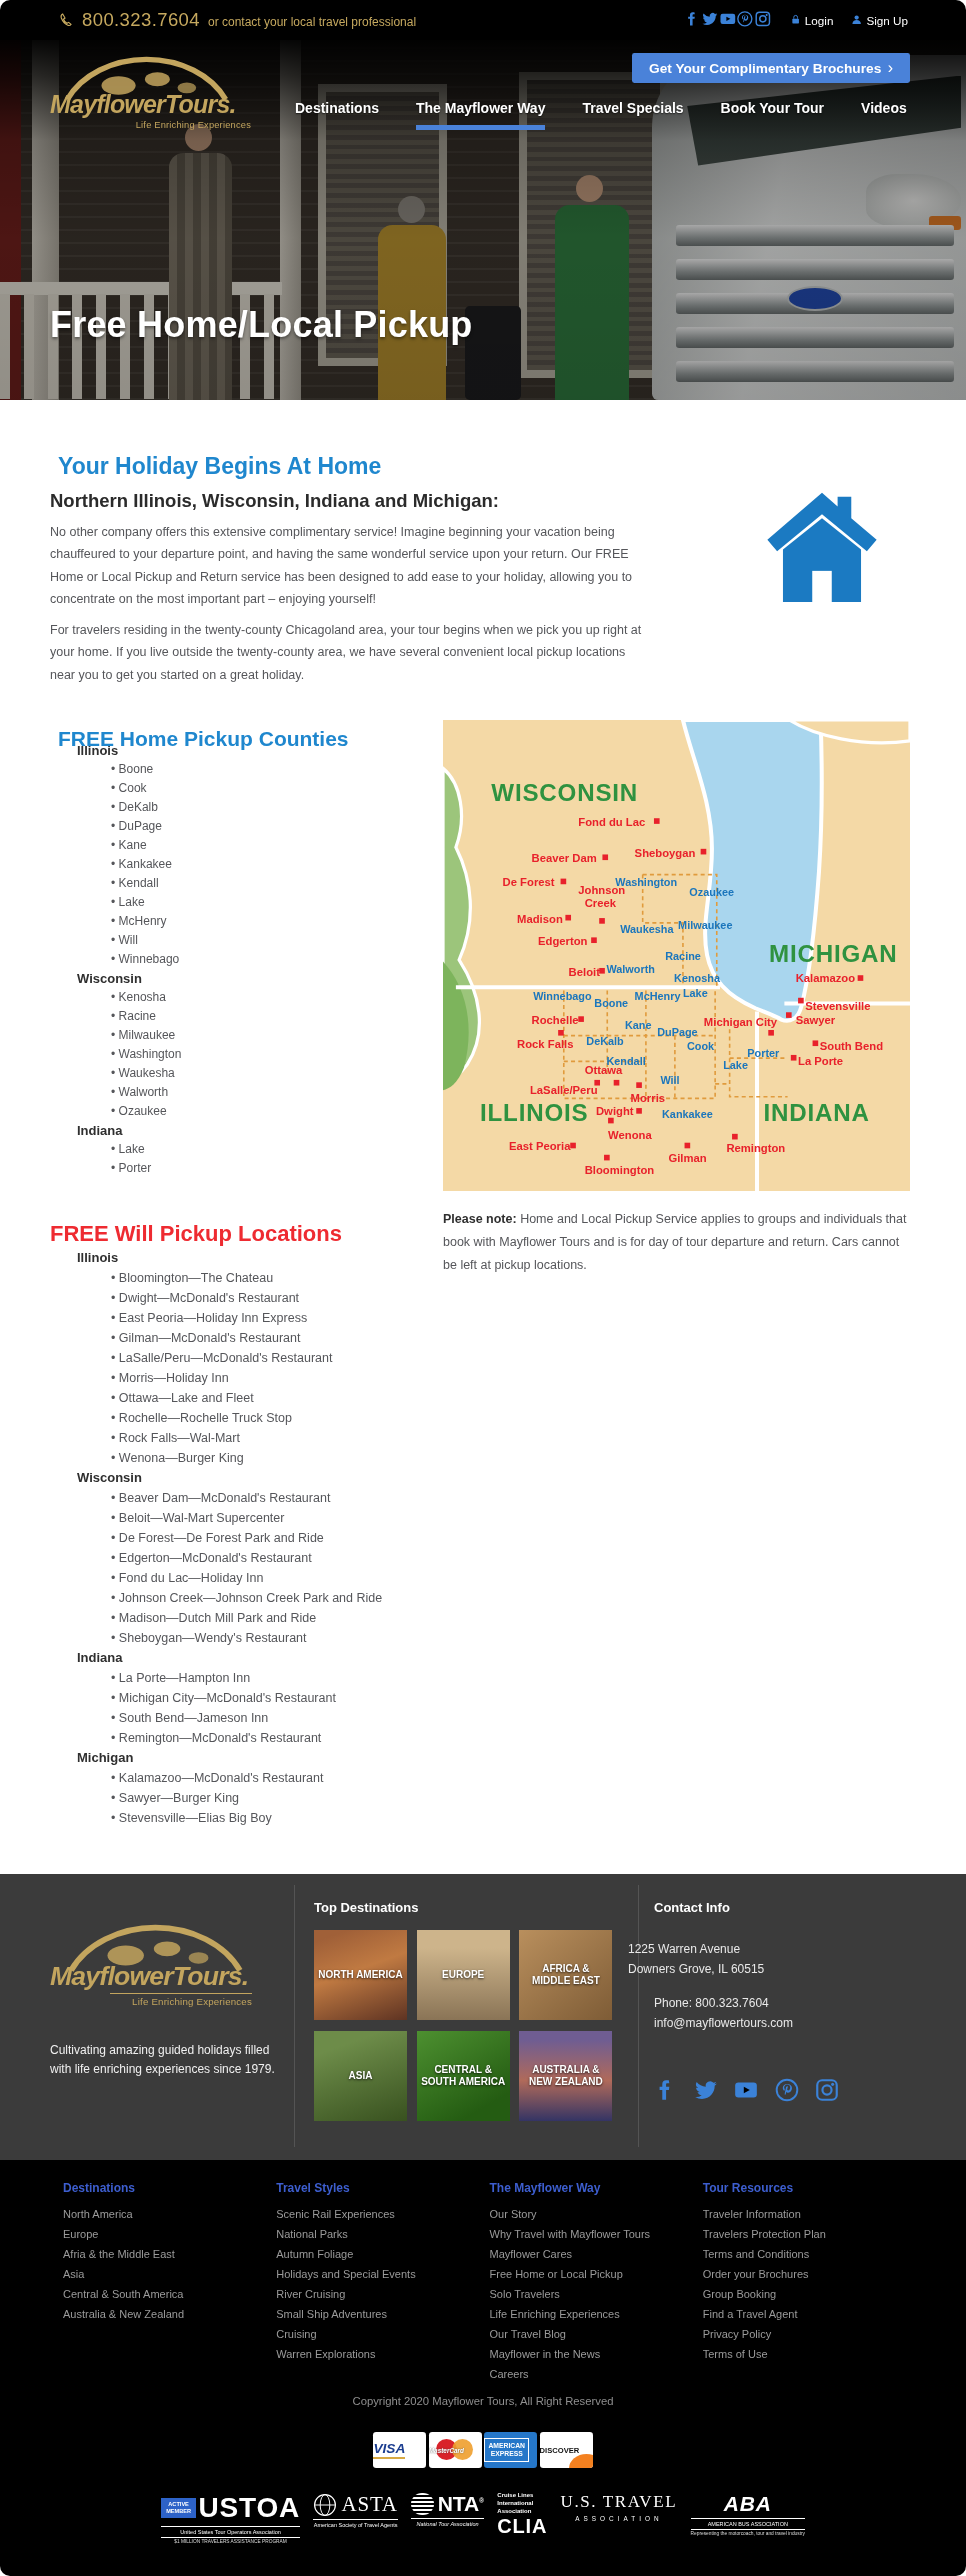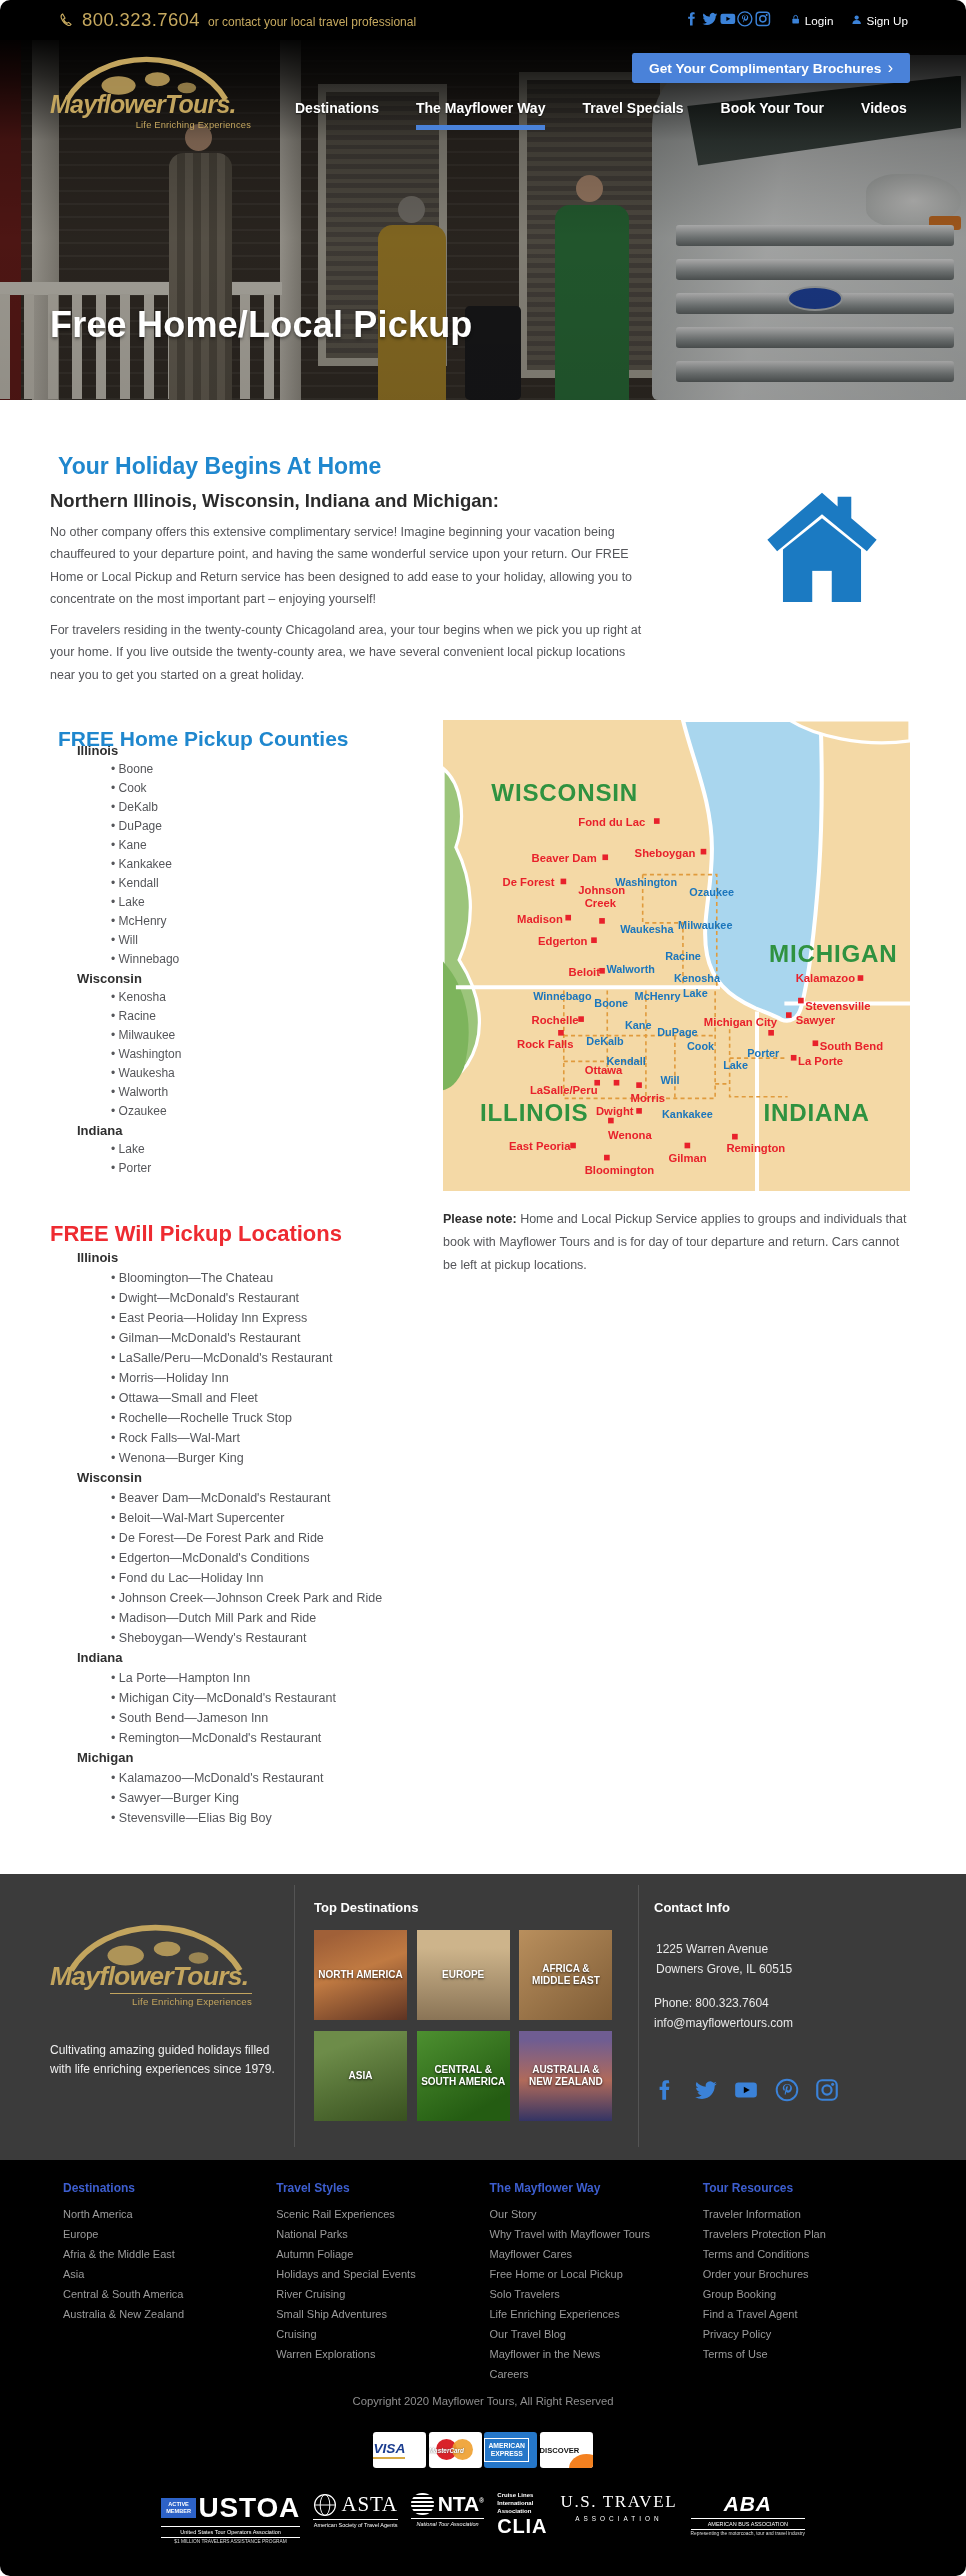--- a/index.html
+++ b/index.html
@@ -107,21 +107,21 @@
   .tiles{position:absolute;left:314px;top:56px;display:grid;grid-template-columns:repeat(3,93px);
          grid-auto-rows:90px;gap:11.3px 9.7px;}
   .tile{position:relative;display:flex;align-items:center;justify-content:center;text-align:center;cursor:pointer;}
   .tile-label{color:#fff;font-size:10px;font-weight:700;line-height:1.25;padding:3.2px;text-shadow:0 0.8px 2.4px rgba(0,0,0,.8);}
   .tile-0{background:linear-gradient(160deg,#a06038 10%,#c07a42 45%,#5e3322);}
   .tile-1{background:linear-gradient(#cdb48b 20%,#8a7456);}
   .tile-2{background:linear-gradient(140deg,#b98f5d,#7e5c36);}
   .tile-3{background:linear-gradient(160deg,#6d8c49 20%,#38511f);}
   .tile-4{background:linear-gradient(150deg,#4d9030,#245c12 80%);}
   .tile-5{background:linear-gradient(180deg,#6f5d92 10%,#b06a5a 55%,#343464);}
-  .fg-addr{position:absolute;left:656px;top:66px;margin:0;font-size:12px;line-height:1.65;}
+  .fg-addr{position:absolute;left:628px;top:66px;margin:0;font-size:12px;line-height:1.65;}
   .fg-phone{position:absolute;left:654px;top:122px;margin:0;font-size:12px;}
   .fg-email{position:absolute;left:654px;top:142px;margin:0;font-size:12px;}
   .fg-social{position:absolute;left:652px;top:203px;display:flex;gap:14.5px;}
   .fg-social .sicon svg{width:26px;height:26px;}
   
   .footer-black{position:absolute;top:2160px;left:0;width:966px;height:416px;background:#000;color:#9a9a9a;}
   .link-cols{position:absolute;left:63px;top:21px;width:853px;display:flex;}
   .link-col{width:216px;}
   .link-h{color:#3d5ecf;font-size:12px;font-weight:700;margin-bottom:8.9px;}
   .link-col ul{margin:0;padding:0;list-style:none;}
@@ -413,31 +413,31 @@
     <h2 class="h-red">FREE Will Pickup Locations</h2>
     <div class="group-list" id="locations-list">
         <div class="state-name">Illinois</div>
         <ul>
           <li>Bloomington—The Chateau</li>
           <li>Dwight—McDonald's Restaurant</li>
           <li>East Peoria—Holiday Inn Express</li>
           <li>Gilman—McDonald's Restaurant</li>
           <li>LaSalle/Peru—McDonald's Restaurant</li>
           <li>Morris—Holiday Inn</li>
-          <li>Ottawa—Small and Fleet</li>
+          <li>Ottawa—Lake and Fleet</li>
           <li>Rochelle—Rochelle Truck Stop</li>
           <li>Rock Falls—Wal-Mart</li>
           <li>Wenona—Burger King</li>
         </ul>
         <div class="state-name">Wisconsin</div>
         <ul>
           <li>Beaver Dam—McDonald's Restaurant</li>
           <li>Beloit—Wal-Mart Supercenter</li>
           <li>De Forest—De Forest Park and Ride</li>
-          <li>Edgerton—McDonald's Conditions</li>
+          <li>Edgerton—McDonald's Restaurant</li>
           <li>Fond du Lac—Holiday Inn</li>
           <li>Johnson Creek—Johnson Creek Park and Ride</li>
           <li>Madison—Dutch Mill Park and Ride</li>
           <li>Sheboygan—Wendy's Restaurant</li>
         </ul>
         <div class="state-name">Indiana</div>
         <ul>
           <li>La Porte—Hampton Inn</li>
           <li>Michigan City—McDonald's Restaurant</li>
           <li>South Bend—Jameson Inn</li>

